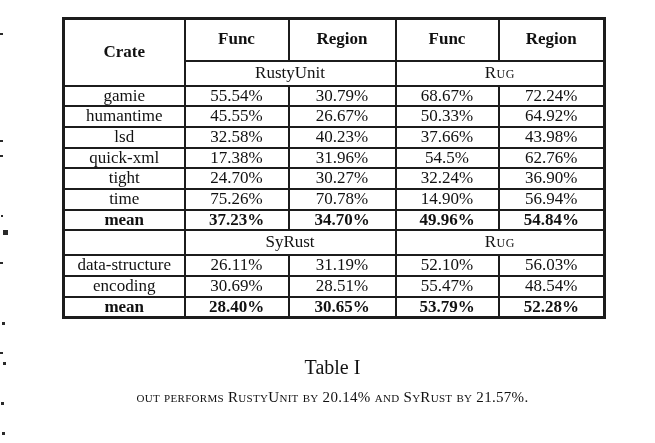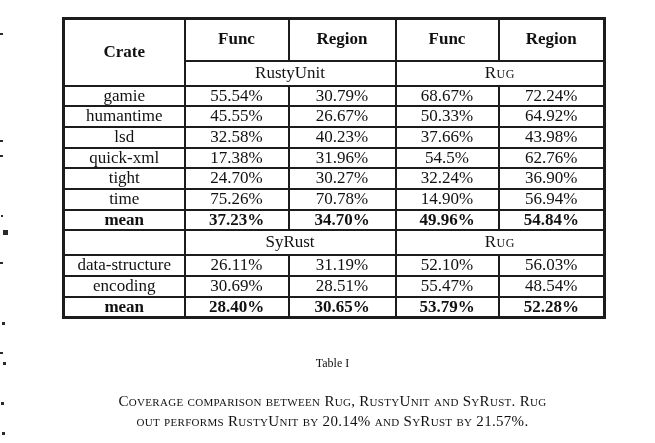--- a/index.html
+++ b/index.html
@@ -47,22 +47,22 @@
 
   
   .caption {
     position: absolute;
     left: 34px;
     top: 356px;
     width: 597px;
     text-align: center;
   }
   .caption .tlabel {
-    font-size: 12px;
-    margin-bottom: 20px;
+    font-size: 20px;
+    margin-bottom: 8px;
   }
   .caption .cline {
     font-size: 15px;
     font-variant: small-caps;
     letter-spacing: 0.3px;
     line-height: 20px;
   }
 
   
   .stray {
@@ -185,15 +185,14 @@
         <td class="bold">30.65%</td>
         <td class="bold">53.79%</td>
         <td class="bold">52.28%</td>
       </tr>
     </tbody>
   </table>
 </div>
 
 <div class="caption">
   <div class="tlabel">Table I</div>
-  <div class="cline">Coverage comparison between Rug, RustyUnit and SyRust. Rug</div>
   <div class="cline">out performs RustyUnit by 20.14% and SyRust by 21.57%.</div>
 </div>
 
 </body></html>

